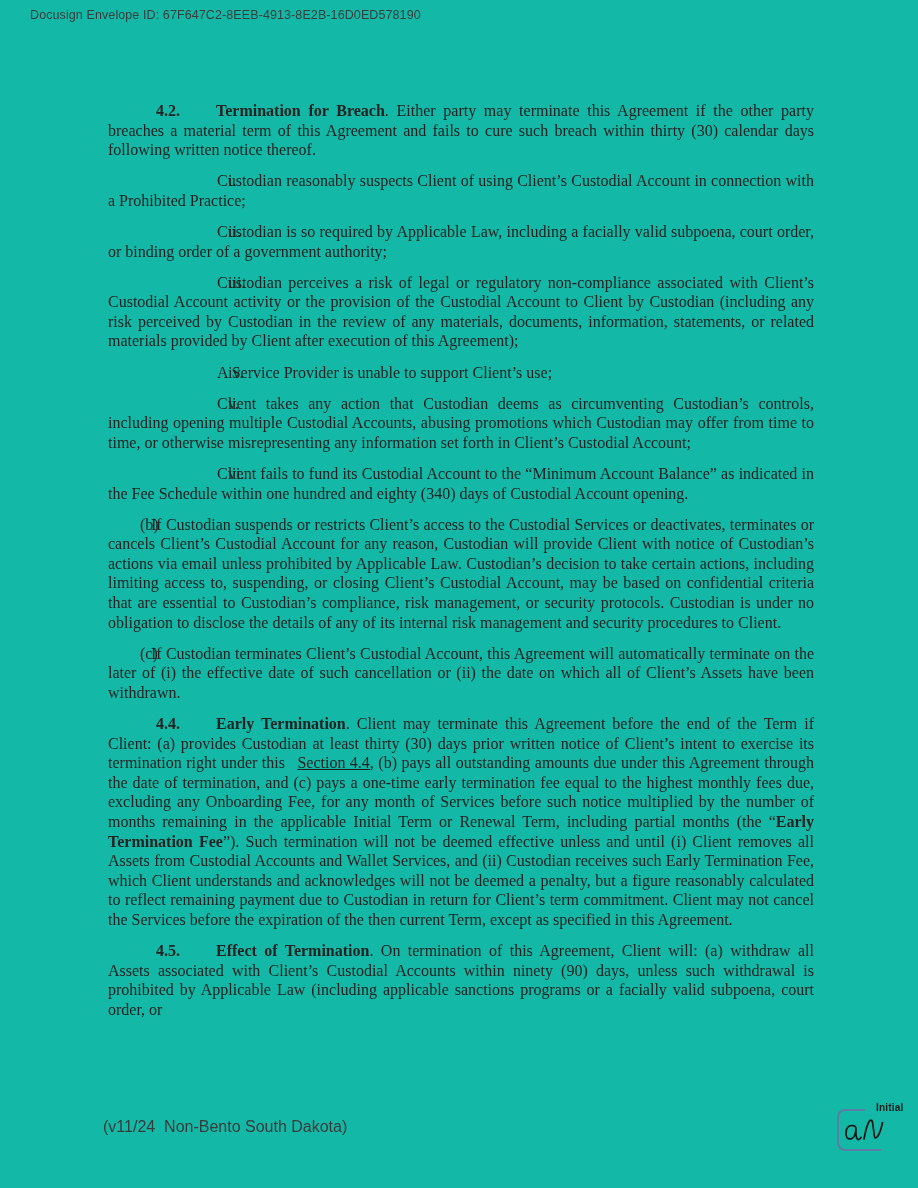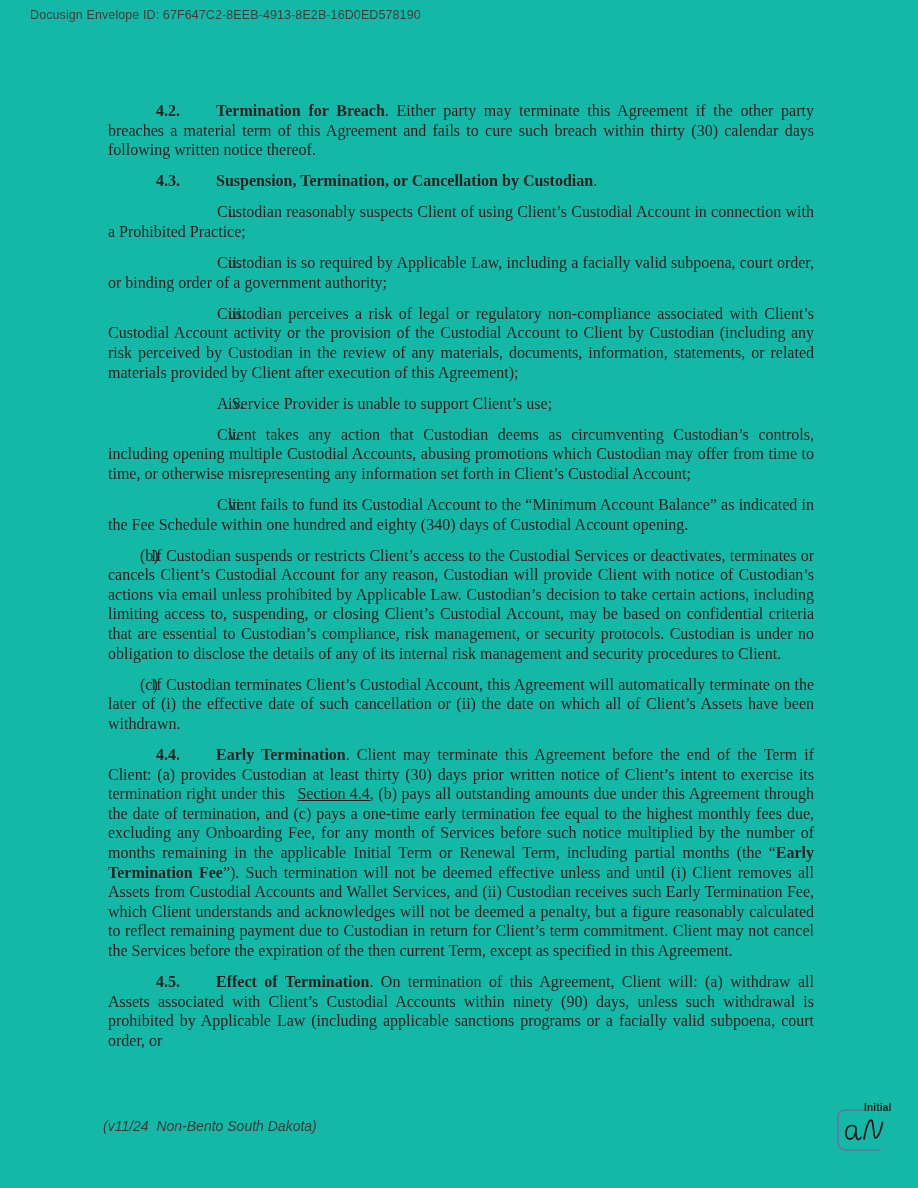--- a/index.html
+++ b/index.html
@@ -35,42 +35,41 @@
   .p-alpha{text-indent:16px;}
   .p-alpha .lead{display:inline-block;width:27px;}
   
   .p-roman{text-indent:60px;}
   .p-roman .lead{display:inline-block;width:49px;}
 
   
   .footer-note{
     position:absolute;left:103px;top:1118px;
     font-family:"Liberation Sans", sans-serif;
-    font-size:14px;color:#3a3a3a;white-space:pre;font-style:italic;
+    font-size:16px;color:#3a3a3a;white-space:pre;
   }
 
   
   .initial-tab{position:absolute;left:828px;top:1093px;width:90px;height:70px;}
   .initial-label{
-    position:absolute;left:36px;top:9px;
+    position:absolute;left:48px;top:9px;
     font-family:"Liberation Sans", sans-serif;
     font-size:10px;font-weight:bold;color:#1b1b1b;letter-spacing:0.2px;
   }
   .initial-tab svg{position:absolute;left:0;top:0;}
 </style>
 </head>
 <body>
 
 <div class="page">
 
   <div class="envelope-id">Docusign Envelope ID: 67F647C2-8EEB-4913-8E2B-16D0ED578190</div>
 
   <div class="doc-content" id="doc-content">
       <p class="para p-section"><span class="lead b">4.2.</span><span class="b">Termination for Breach</span><span>. Either party may terminate this Agreement if the other party breaches a material term of this Agreement and fails to cure such breach within thirty (30) calendar days following written notice thereof.</span></p>
-      <p class="para p-section"><span class="lead b">4.3.</span><span class="b">Suspension, Termination, or Cancellation by Custodian</span><span>.</span></p>
       <p class="para p-roman"><span class="lead">i.</span><span>Custodian reasonably suspects Client of using Client’s Custodial Account in connection with a Prohibited Practice;</span></p>
       <p class="para p-roman"><span class="lead">ii.</span><span>Custodian is so required by Applicable Law, including a facially valid subpoena, court order, or binding order of a government authority;</span></p>
       <p class="para p-roman"><span class="lead">iii.</span><span>Custodian perceives a risk of legal or regulatory non-compliance associated with Client’s Custodial Account activity or the provision of the Custodial Account to Client by Custodian (including any risk perceived by Custodian in the review of any materials, documents, information, statements, or related materials provided by Client after execution of this Agreement);</span></p>
       <p class="para p-roman"><span class="lead">iv.</span><span>A Service Provider is unable to support Client’s use;</span></p>
       <p class="para p-roman"><span class="lead">v.</span><span>Client takes any action that Custodian deems as circumventing Custodian’s controls, including opening multiple Custodial Accounts, abusing promotions which Custodian may offer from time to time, or otherwise misrepresenting any information set forth in Client’s Custodial Account;</span></p>
       <p class="para p-roman"><span class="lead">vi.</span><span>Client fails to fund its Custodial Account to the “Minimum Account Balance” as indicated in the Fee Schedule within one hundred and eighty (340) days of Custodial Account opening.</span></p>
       <p class="para p-alpha"><span class="lead">(b)</span><span>If Custodian suspends or restricts Client’s access to the Custodial Services or deactivates, terminates or cancels Client’s Custodial Account for any reason, Custodian will provide Client with notice of Custodian’s actions via email unless prohibited by Applicable Law. Custodian’s decision to take certain actions, including limiting access to, suspending, or closing Client’s Custodial Account, may be based on confidential criteria that are essential to Custodian’s compliance, risk management, or security protocols. Custodian is under no obligation to disclose the details of any of its internal risk management and security procedures to Client.</span></p>
       <p class="para p-alpha"><span class="lead">(c)</span><span>If Custodian terminates Client’s Custodial Account, this Agreement will automatically terminate on the later of (i) the effective date of such cancellation or (ii) the date on which all of Client’s Assets have been withdrawn.</span></p>
       <p class="para p-section"><span class="lead b">4.4.</span><span class="b">Early Termination</span><span>. Client may terminate this Agreement before the end of the Term if Client: (a) provides Custodian at least thirty (30) days prior written notice of Client’s intent to exercise its termination right under this </span><span class="u">Section 4.4</span><span>, (b) pays all outstanding amounts due under this Agreement through the date of termination, and (c) pays a one-time early termination fee equal to the highest monthly fees due, excluding any Onboarding Fee, for any month of Services before such notice multiplied by the number of months remaining in the applicable Initial Term or Renewal Term, including partial months (the “</span><span class="b">Early Termination Fee</span><span>”). Such termination will not be deemed effective unless and until (i) Client removes all Assets from Custodial Accounts and Wallet Services, and (ii) Custodian receives such Early Termination Fee, which Client understands and acknowledges will not be deemed a penalty, but a figure reasonably calculated to reflect remaining payment due to Custodian in return for Client’s term commitment. Client may not cancel the Services before the expiration of the then current Term, except as specified in this Agreement.</span></p>
       <p class="para p-section"><span class="lead b">4.5.</span><span class="b">Effect of Termination</span><span>. On termination of this Agreement, Client will: (a) withdraw all Assets associated with Client’s Custodial Accounts within ninety (90) days, unless such withdrawal is prohibited by Applicable Law (including applicable sanctions programs or a facially valid subpoena, court order, or</span></p>

